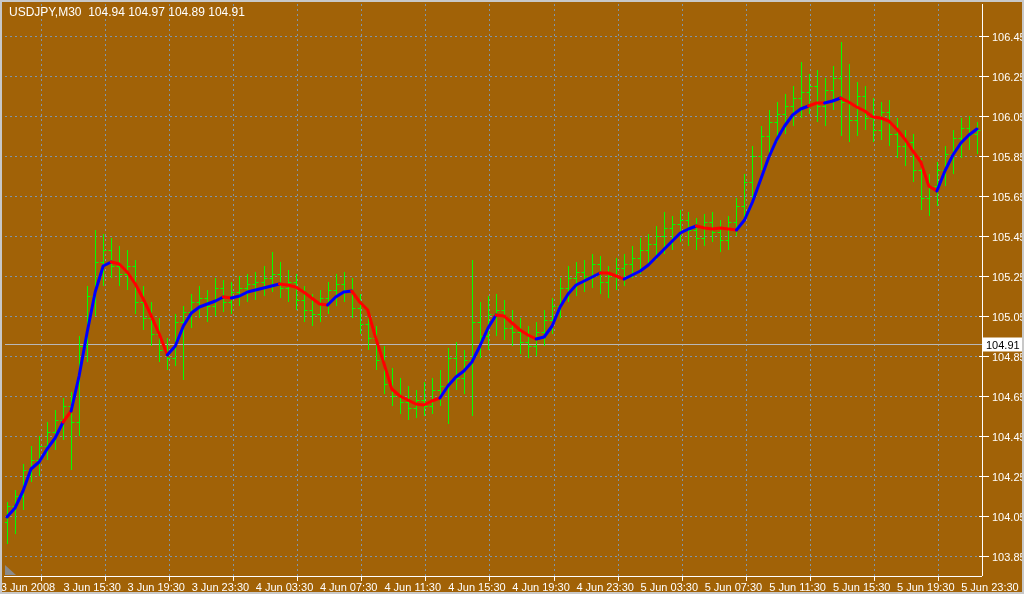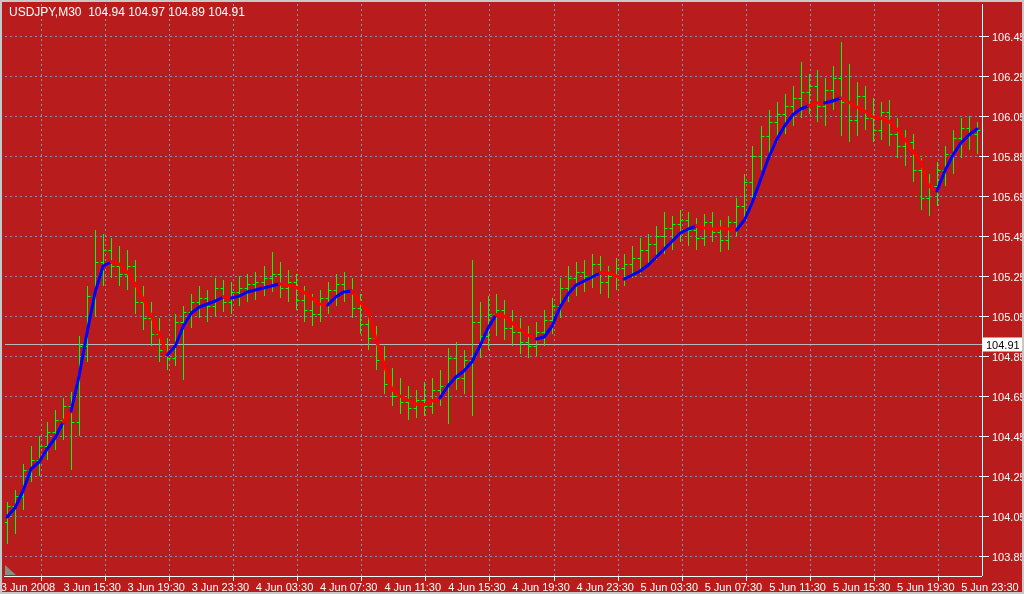--- a/index.html
+++ b/index.html
@@ -1,17 +1,17 @@
 <!DOCTYPE html>
 <html><head>
 <meta charset="utf-8">
 <style>
   html,body{margin:0;padding:0;background:#444;}
   #win{
-    position:relative;width:1024px;height:594px;background:#b91c1c;
+    position:relative;width:1024px;height:594px;background:#a16207;
     border:2px solid #c8c8c8;box-sizing:border-box;overflow:hidden;
     font-family:"Liberation Sans", sans-serif;
     text-decoration:underline;
   }
   #chart-title{
     position:absolute;left:7px;top:3px;color:#ffffff;font-size:12px;
     white-space:pre;z-index:5;
   }
   #chart-svg{position:absolute;left:0;top:0;}
   text{font-family:"Liberation Sans", sans-serif;}

